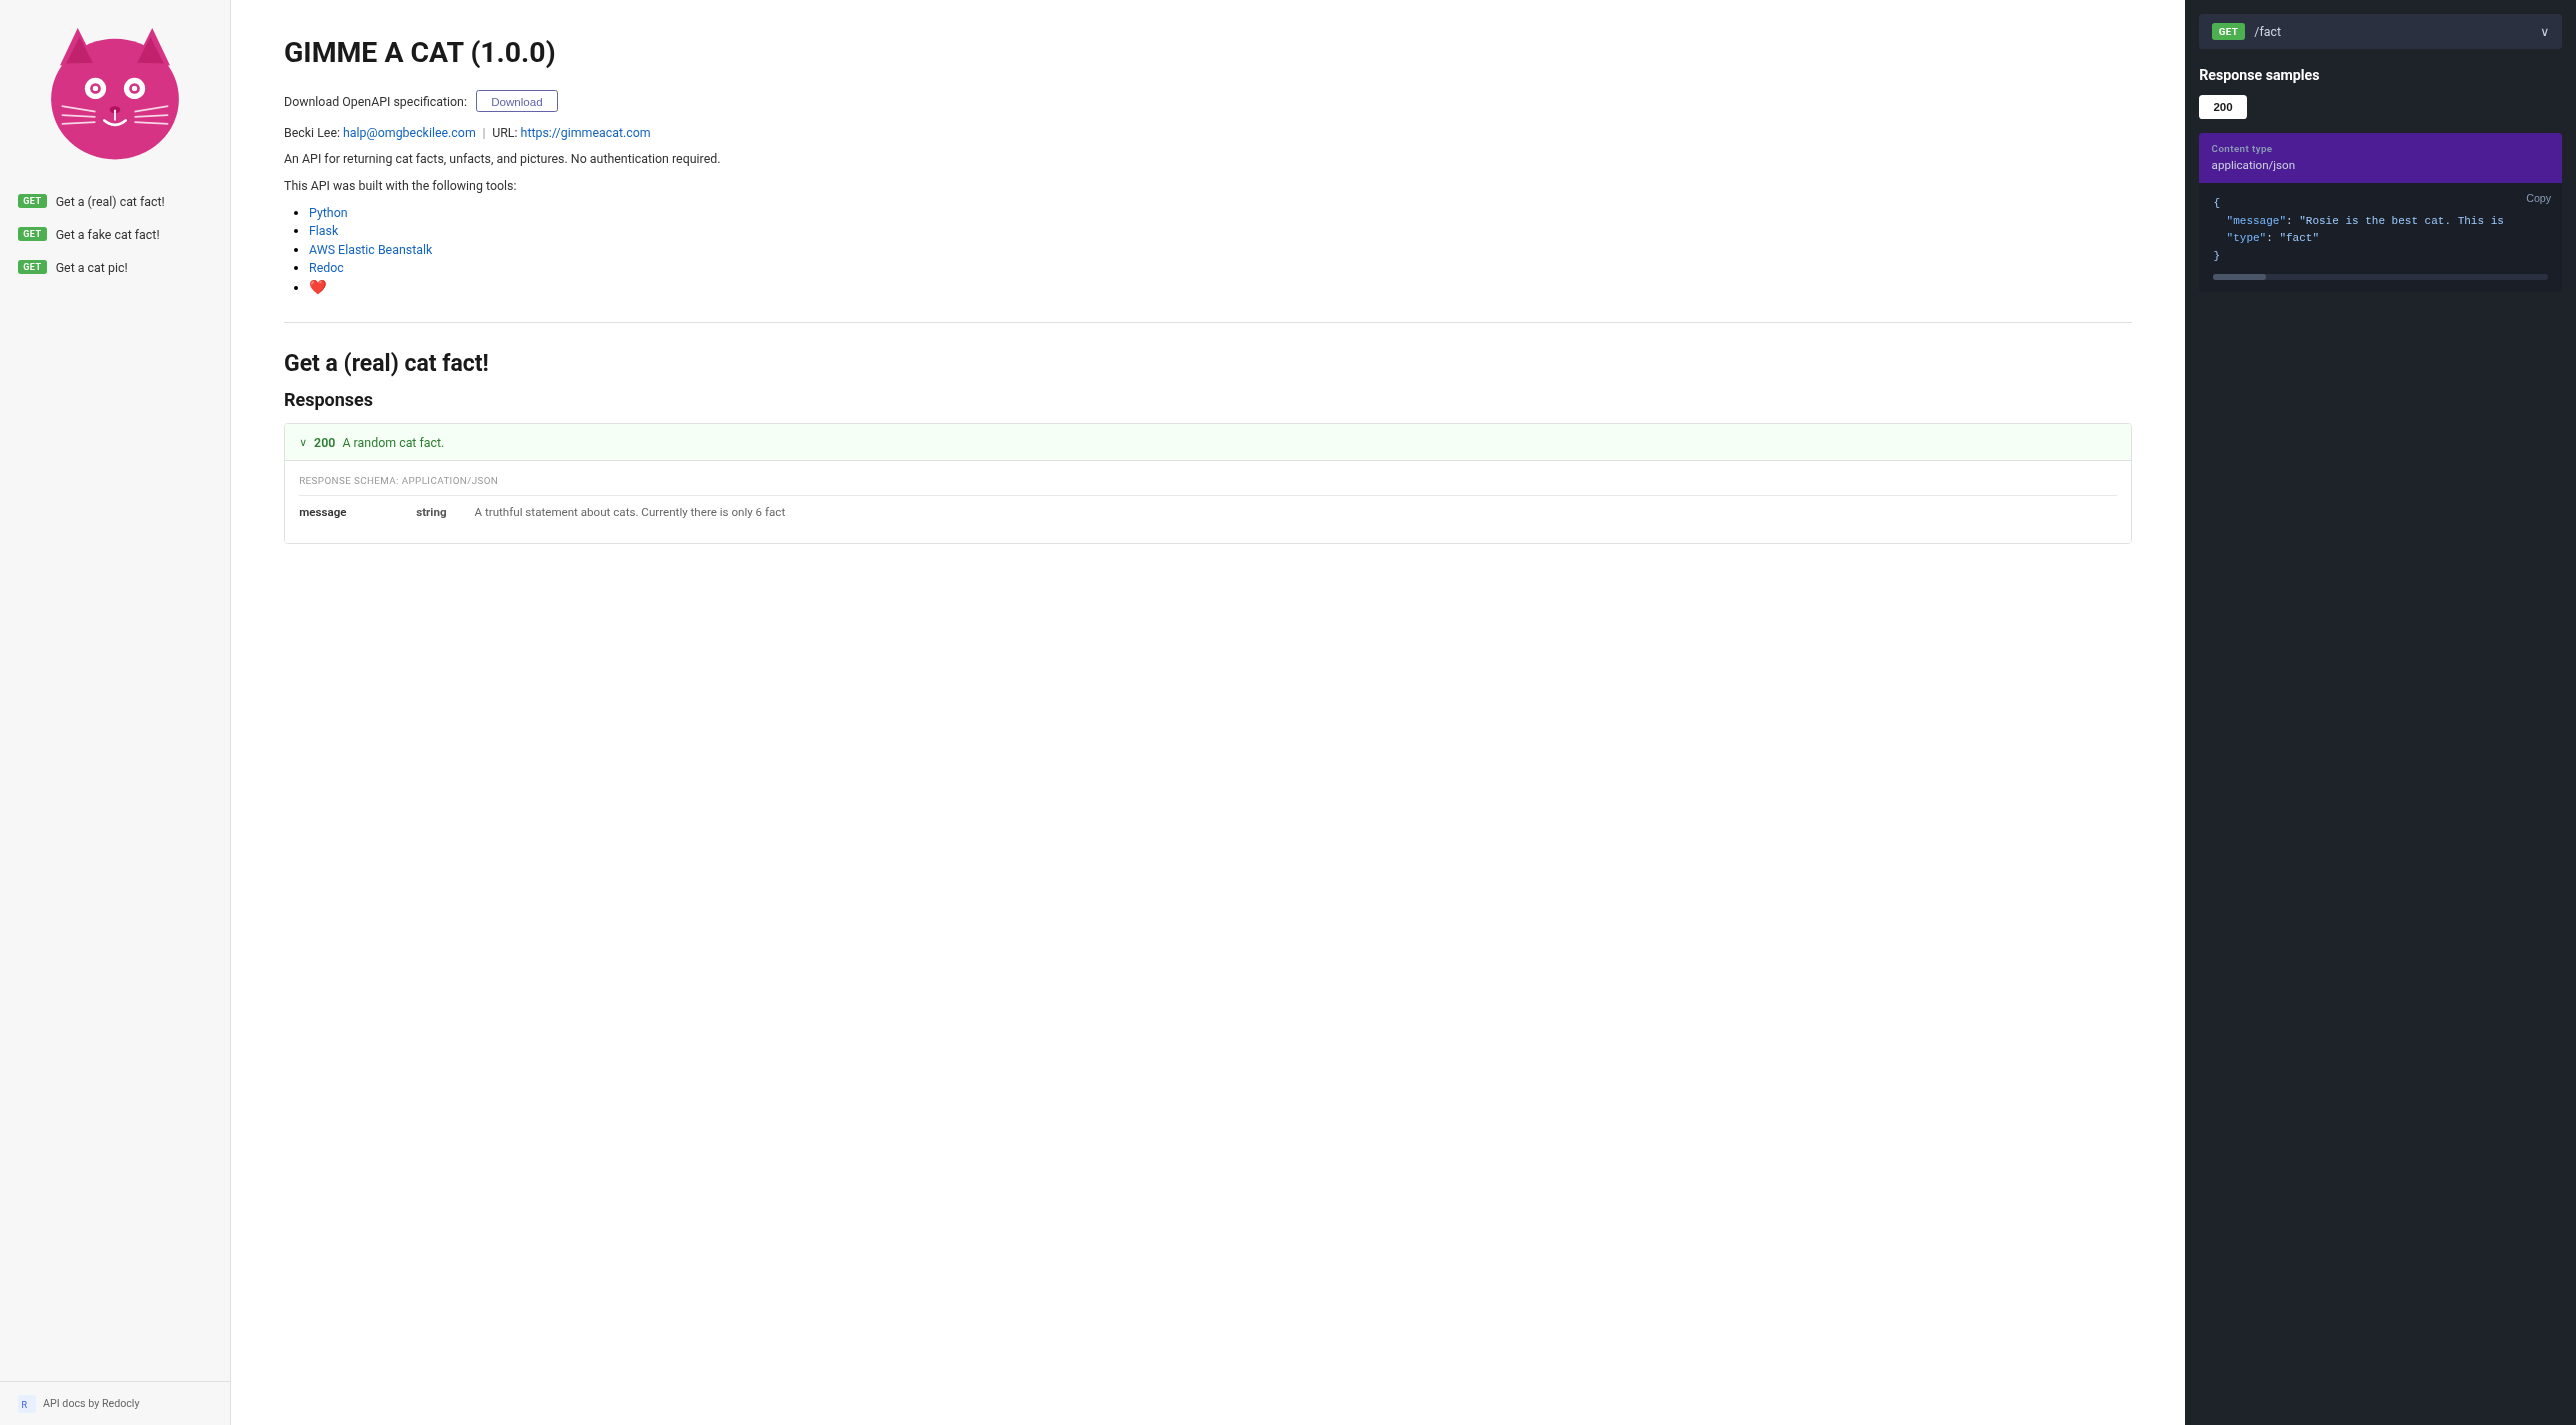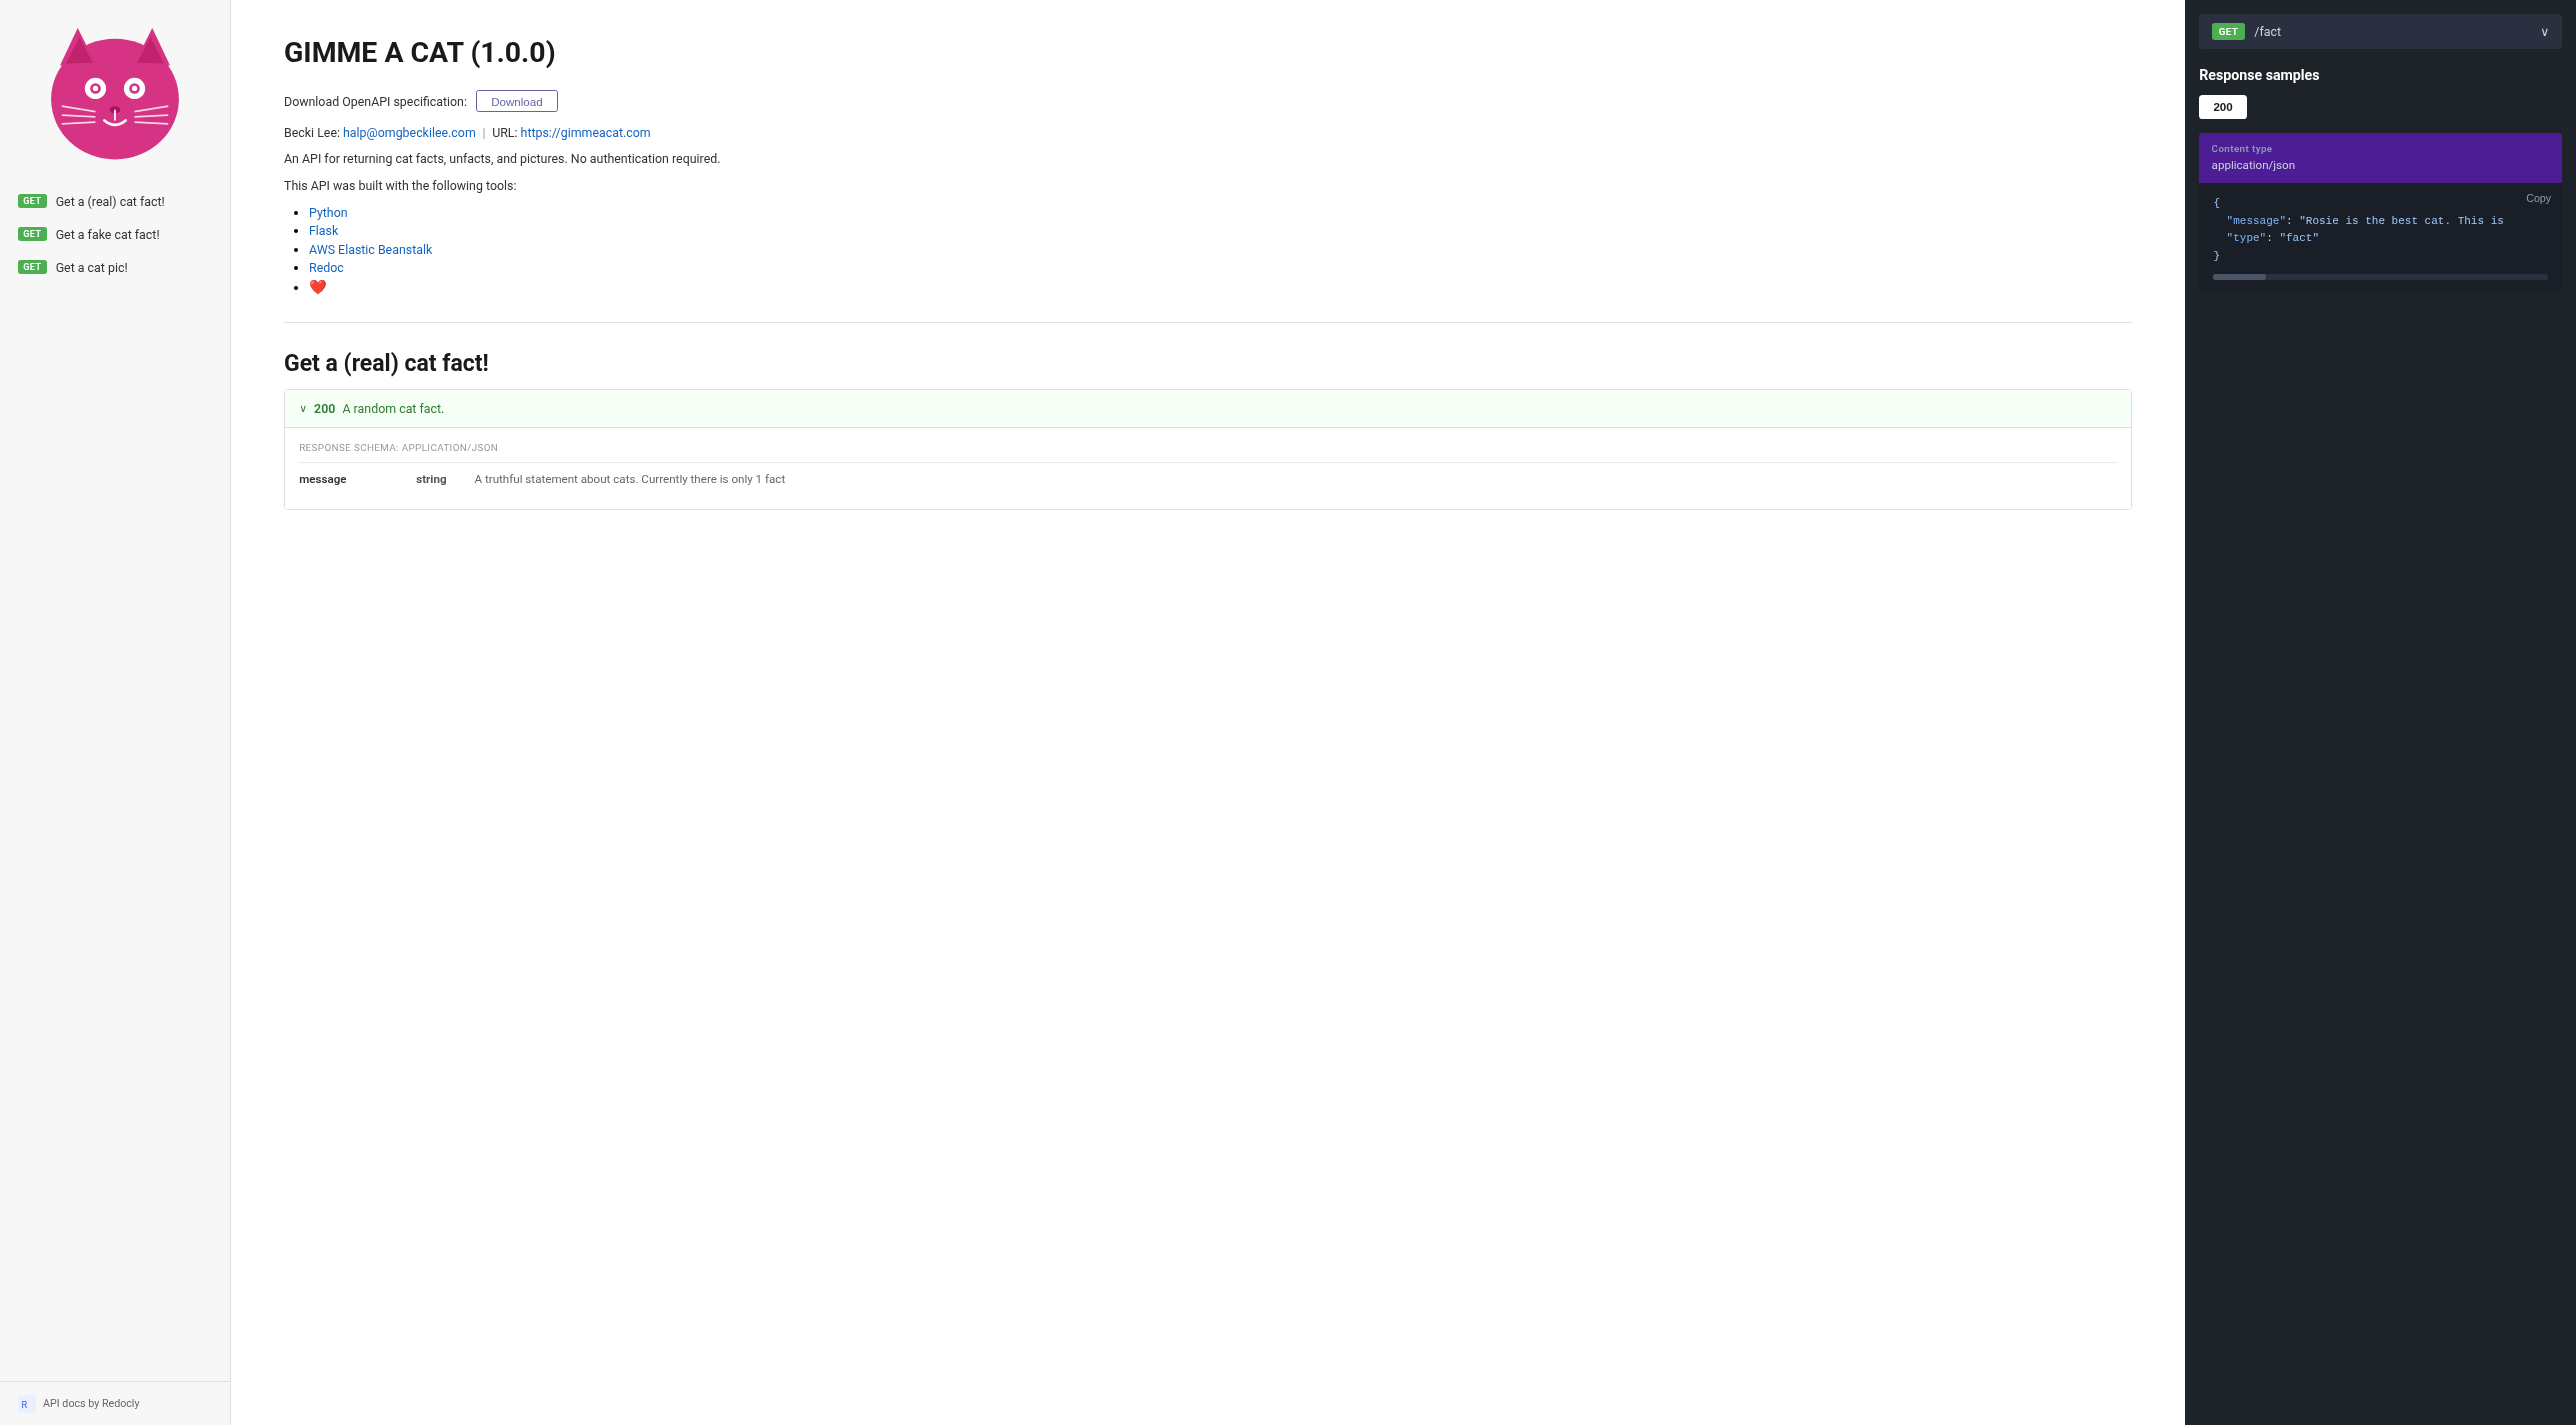--- a/index.html
+++ b/index.html
@@ -425,36 +425,37 @@
     <li><a href="#">AWS Elastic Beanstalk</a></li>
     <li><a href="#">Redoc</a></li>
     <li><span class="emoji">❤️</span></li>
   </ul>
 
   <hr class="section-divider">
 
   <h2 class="section-title">Get a (real) cat fact!</h2>
 
 
+  <h3 class="responses-heading">Responses</h3>
 
   <div class="response-item">
     <div class="response-header">
       <span class="chevron-icon">∨</span>
       <span class="response-status">200</span>
       <span class="response-desc">A random cat fact.</span>
     </div>
     <div class="response-body">
       <div class="schema-label">
         <span>RESPONSE SCHEMA:</span>
         <span>application/json</span>
       </div>
       <div class="schema-row">
         <span class="schema-field-name">message</span>
         <span class="schema-field-type">string</span>
-        <span class="schema-field-desc">A truthful statement about cats. Currently there is only 1 fact</span>
+        <span class="schema-field-desc">A truthful statement about cats. Currently there is only 6 fact</span>
       </div>
     </div>
   </div>
 </main>
 
 <aside class="right-panel">
   <div class="right-panel-top">
     <div class="endpoint-bar">
       <span class="endpoint-method">GET</span>
       <span class="endpoint-path">/fact</span>

